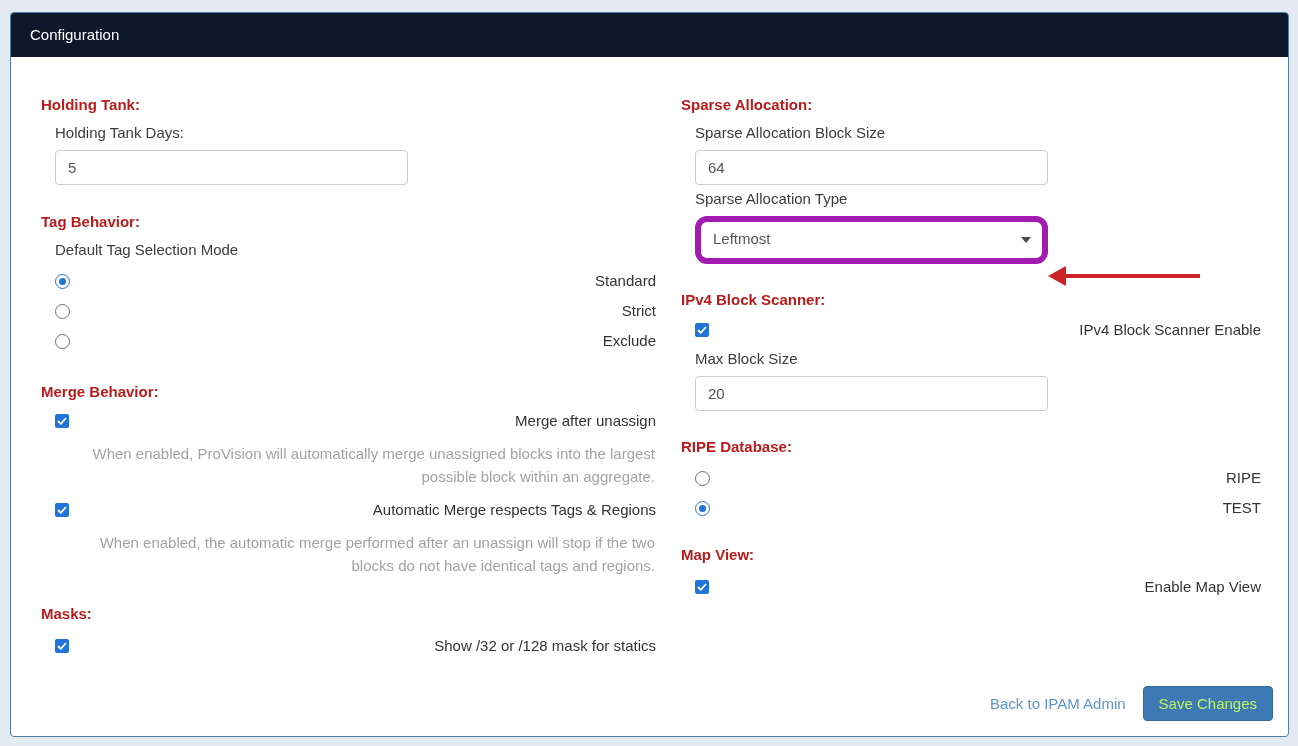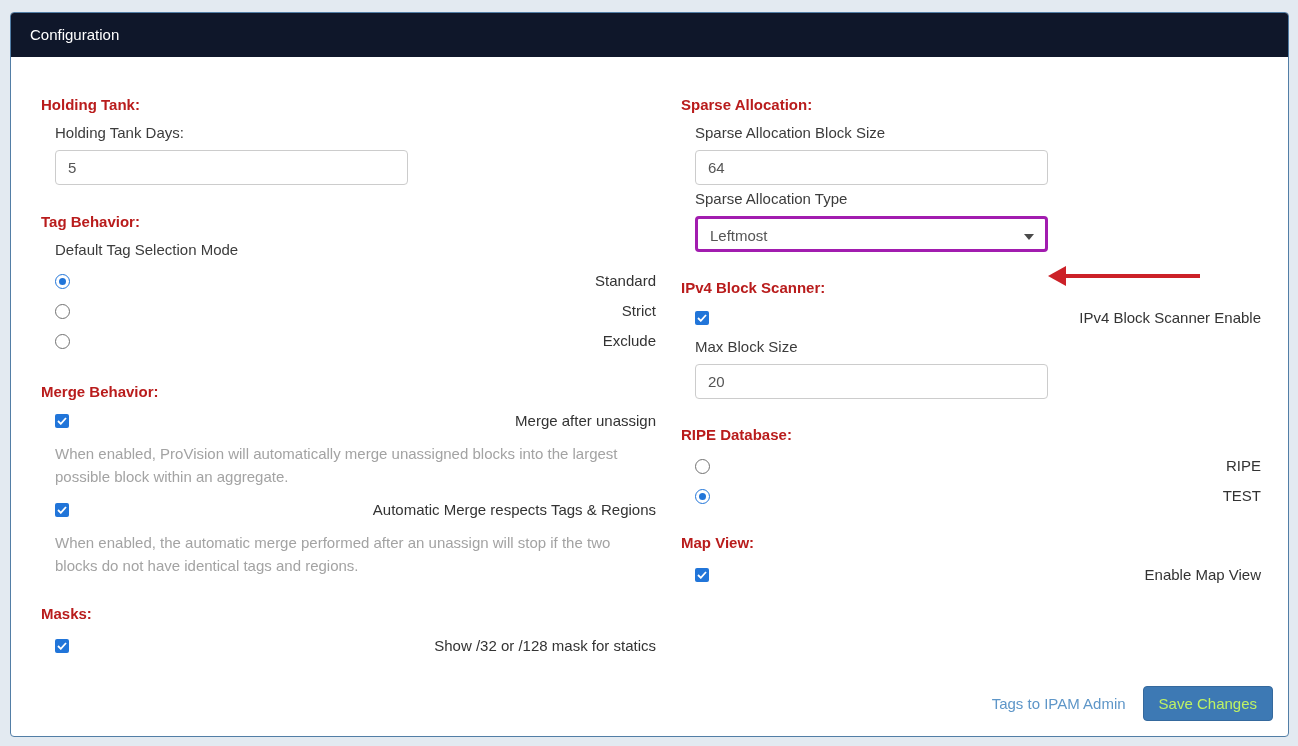--- a/index.html
+++ b/index.html
@@ -52,23 +52,23 @@
     padding: 0 12px;
     font-family: "Liberation Sans", sans-serif;
     font-size: 15px;
     color: #555;
     background: #fff;
     outline: none;
   }
 
   .select-box {
     position: relative;
-    width: 353px; height: 36px;
-    border: 3px solid #a21caf;
-    border-radius: 4px;
+    width: 353px; height: 48px;
+    border: 6px solid #a21caf;
+    border-radius: 12px;
     background: #fff;
     color: #555;
     line-height: 34px;
     padding: 0 28px 0 12px;
     cursor: pointer;
   }
   .select-caret {
     position: absolute;
     right: 11px; top: 15px;
     width: 0; height: 0;
@@ -113,20 +113,21 @@
     align-items: center;
     justify-content: center;
     cursor: pointer;
   }
   .checkbox svg { display: block; }
 
   .help-text {
     color: #a3a3a3;
     line-height: 23px;
     max-width: 600px;
+    text-align: right;
   }
 
   .arrow-annotation {
     position: absolute;
     left: 1037px; top: 209px;
     width: 163px; height: 20px;
   }
   .arrow-head {
     position: absolute;
     left: 0; top: 0;
@@ -289,18 +290,18 @@
       </div>
 
     </div>
 
     <div class="arrow-annotation">
       <span class="arrow-head"></span>
       <span class="arrow-shaft"></span>
     </div>
 
     <div class="footer-actions">
-      <a class="back-link">Tags to IPAM Admin</a>
+      <a class="back-link">Back to IPAM Admin</a>
       <button class="save-button">Save Changes</button>
     </div>
 
   </div>
 </div>
 
 </body></html>

